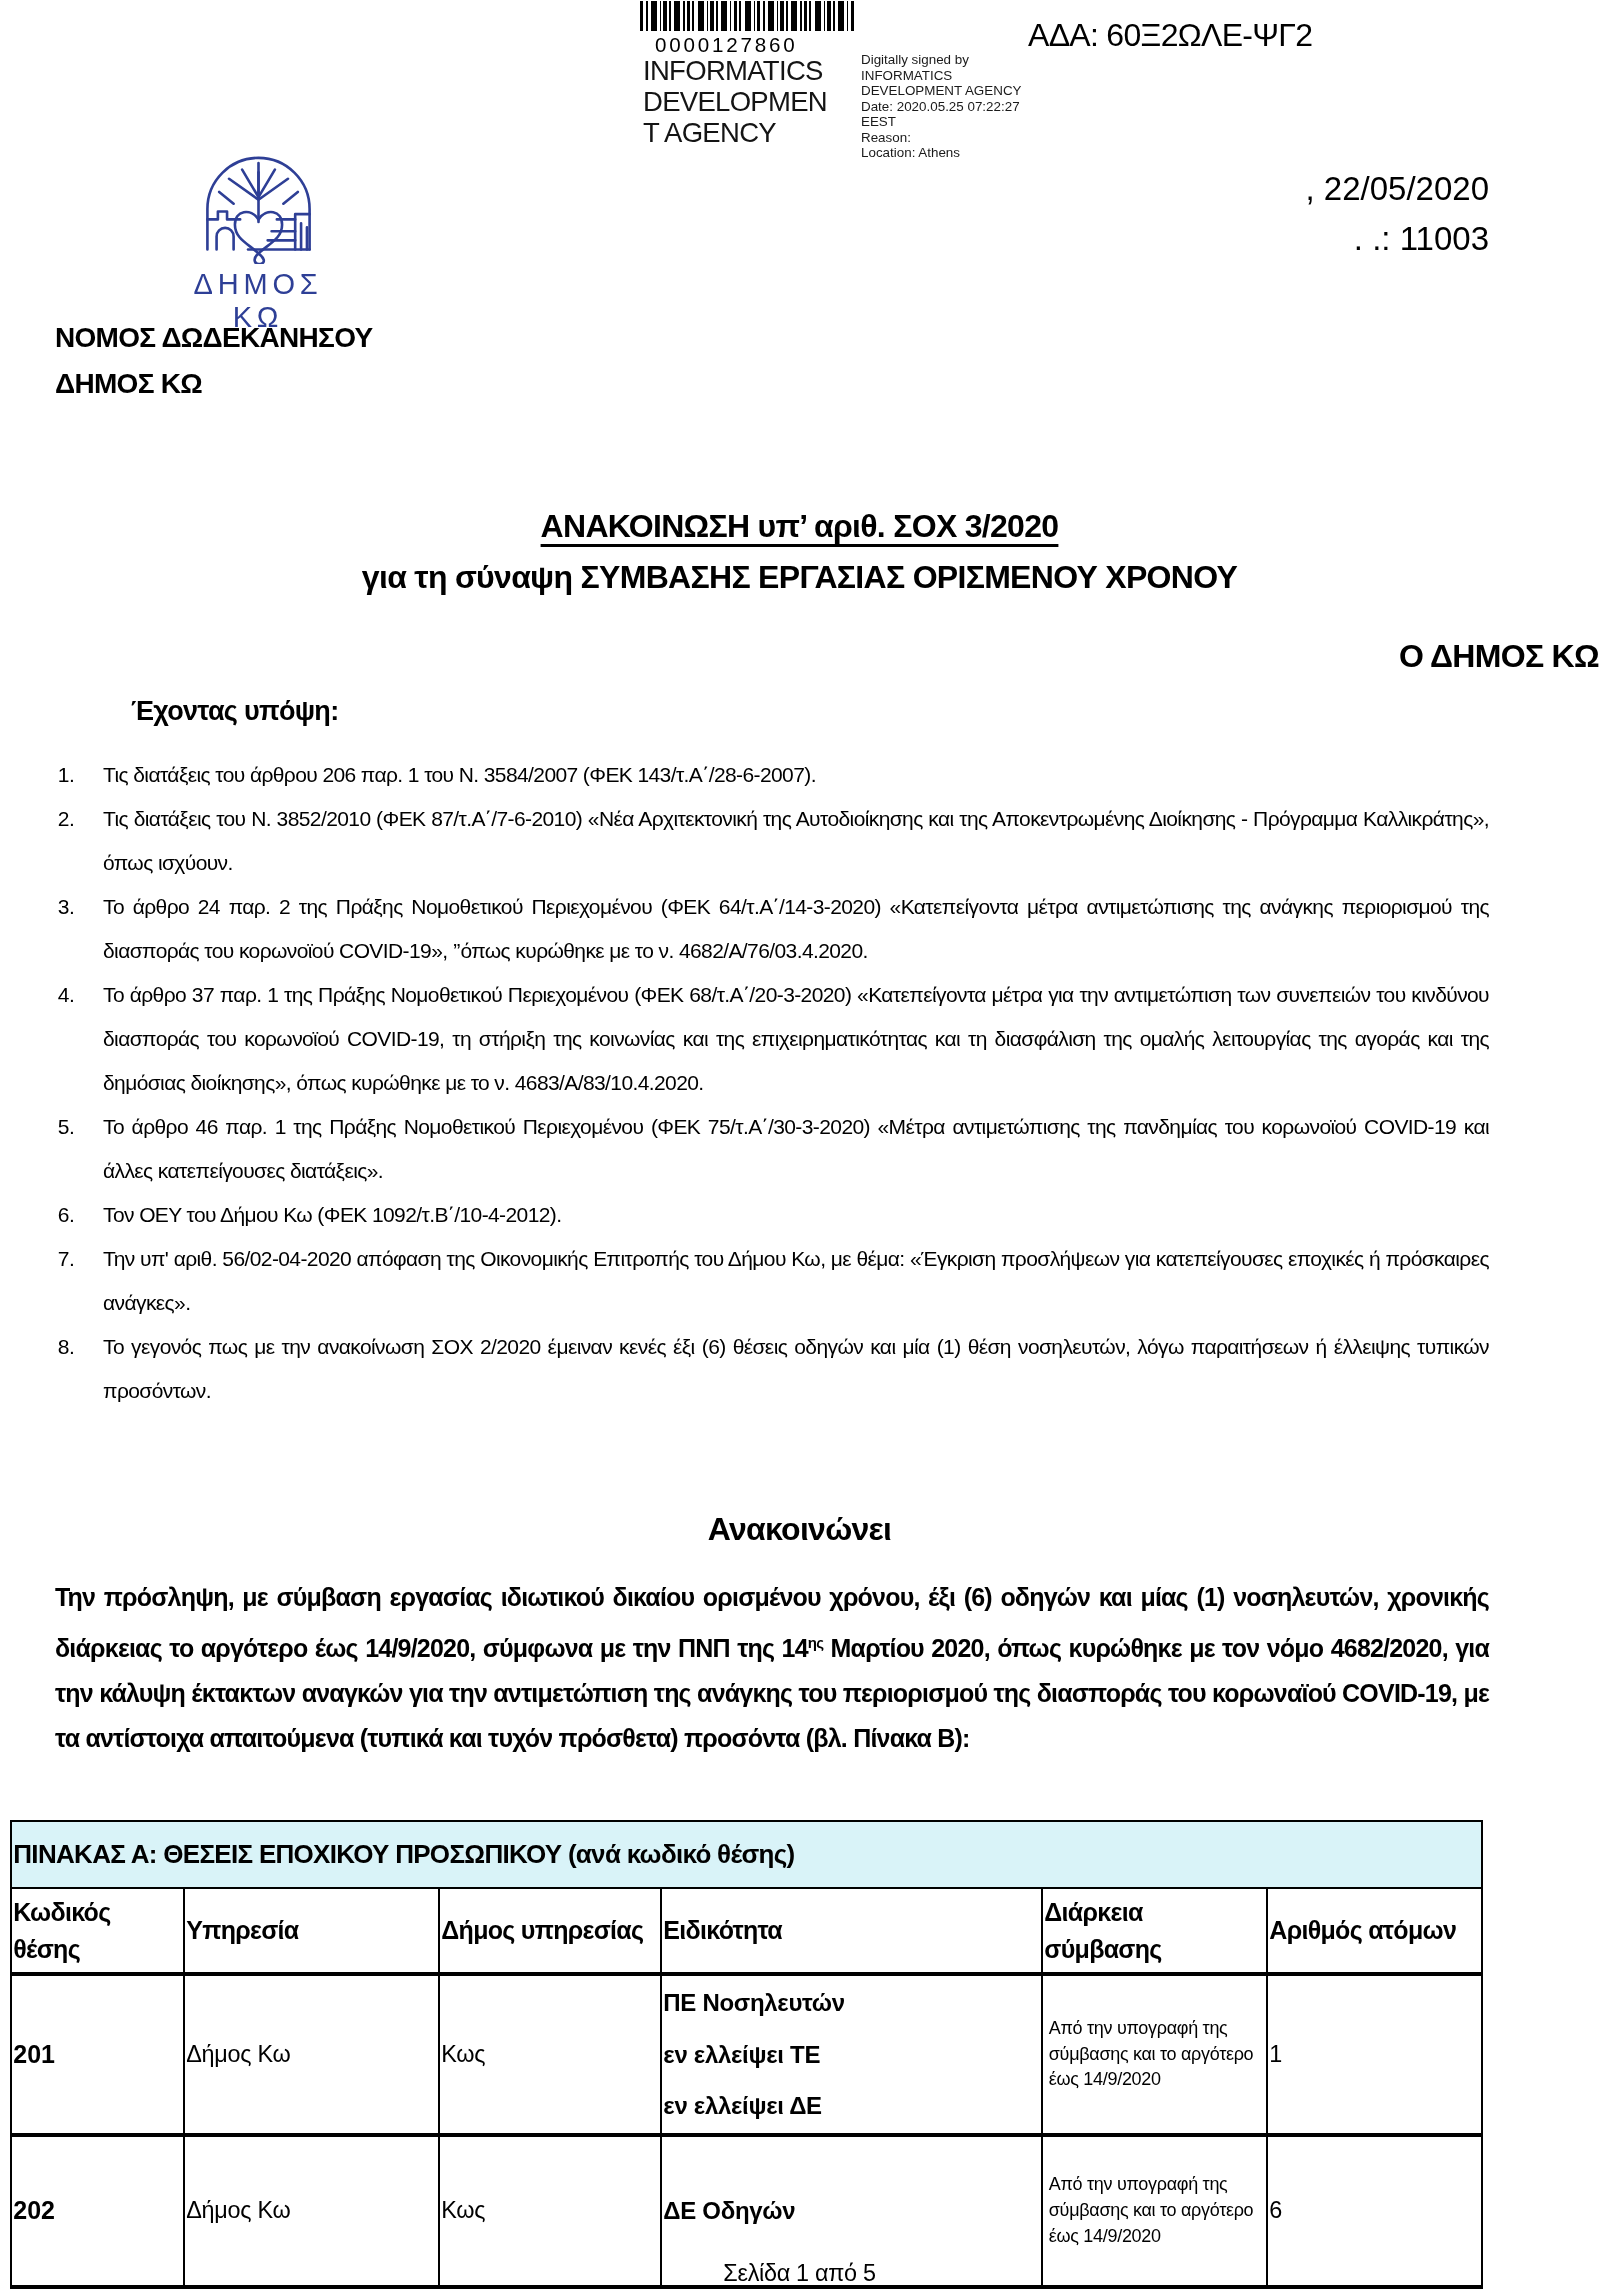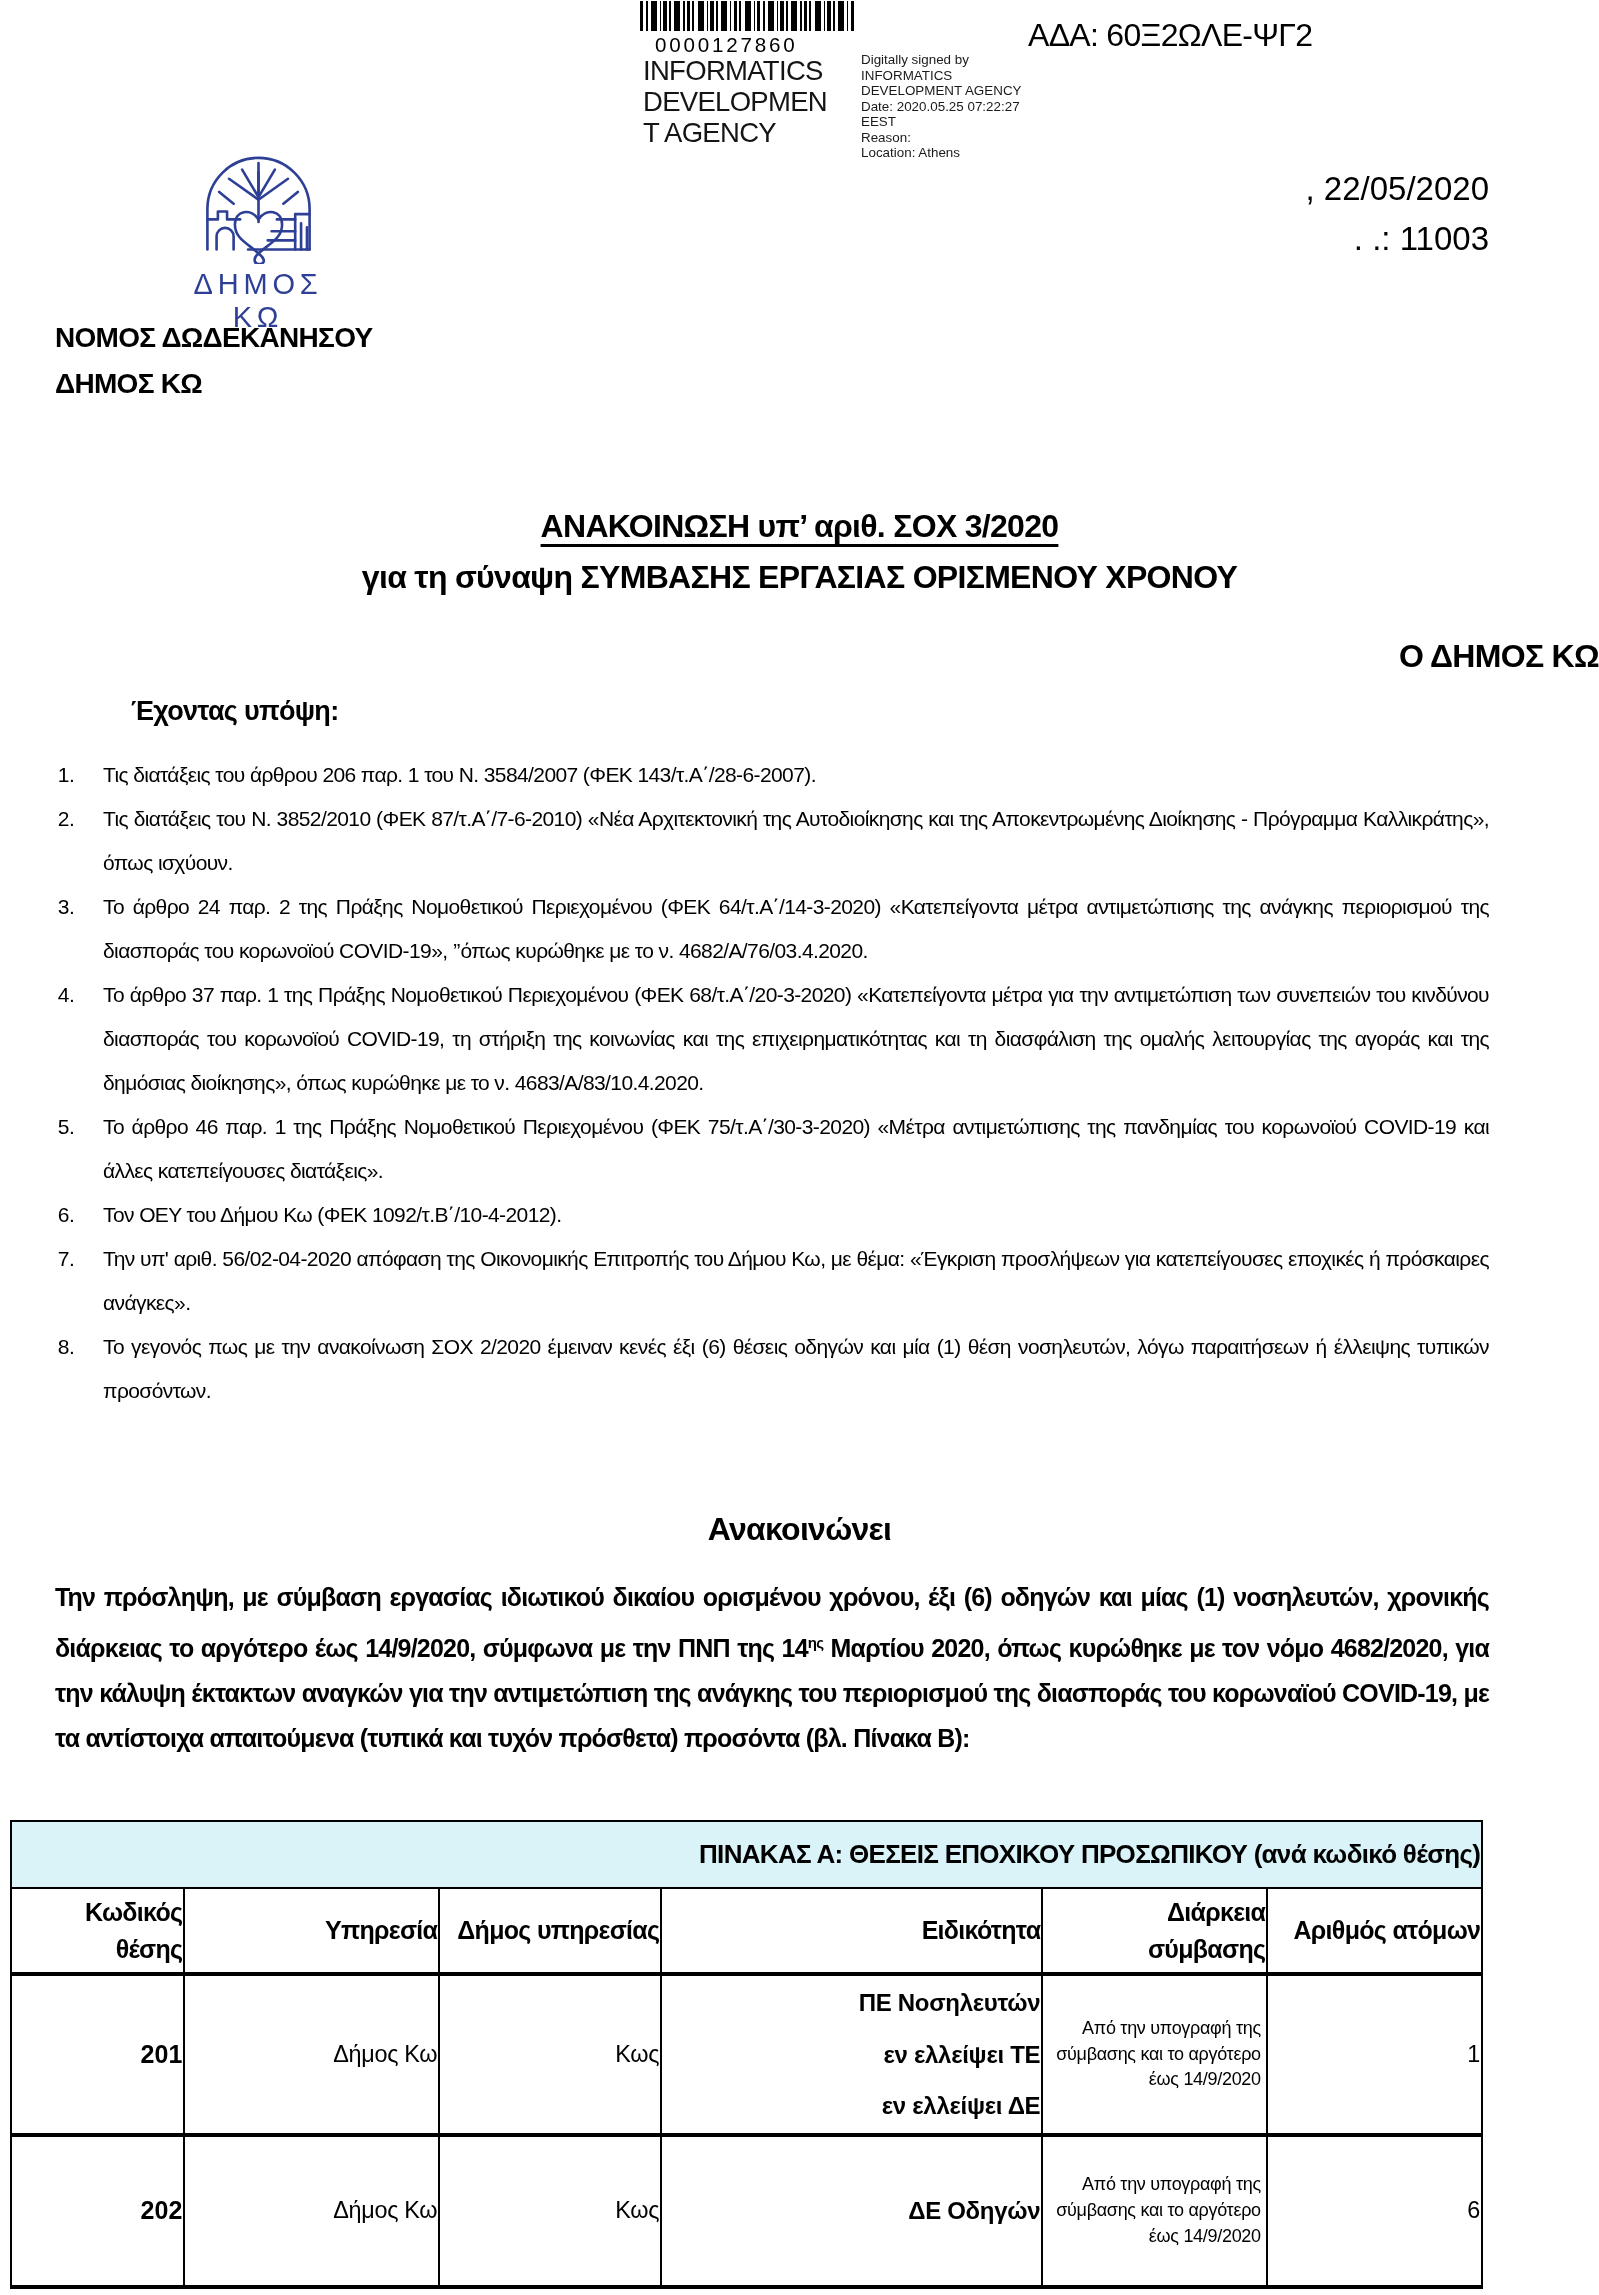--- a/index.html
+++ b/index.html
@@ -31,21 +31,21 @@
   
   .list{position:absolute;left:55px;top:753px;width:1434px;}
   .item{position:relative;padding-left:48px;text-align:justify;font-size:21px;line-height:44px;letter-spacing:-0.6px;}
   .item .num{position:absolute;left:2.8px;top:0;}
   
   .announce-h{position:absolute;left:0;top:1511px;width:1599px;text-align:center;font-size:32px;font-weight:bold;letter-spacing:-0.7px;}
   .announce-b{position:absolute;left:55px;top:1575px;width:1434px;margin:0;text-align:justify;font-weight:bold;font-size:25px;line-height:45px;letter-spacing:-0.8px;}
   .announce-b sup{font-size:15px;}
   
   table.positions{position:absolute;left:10.3px;top:1820px;width:1472px;border-collapse:collapse;table-layout:fixed;}
-  table.positions td,table.positions th{border:2.1px solid #000;vertical-align:middle;text-align:right;overflow:hidden;margin-top:24px;}
+  table.positions td,table.positions th{border:2.1px solid #000;vertical-align:middle;text-align:left;overflow:hidden;margin-top:24px;}
   .banner-cell{background:#d9f3f8;height:63px;font-size:26px;font-weight:bold;letter-spacing:-0.7px;}
   tr.head th{height:81px;font-size:25px;font-weight:bold;letter-spacing:-0.7px;line-height:1.45;border-bottom-width:4.8px !important;}
   tr.datarow td{height:146px;border-bottom-width:4.8px !important;}
   td.c-code{font-size:25px;font-weight:bold;}
   td.c-plain{font-size:23.4px;letter-spacing:-0.3px;}
   td.c-spec{font-size:24px;font-weight:bold;letter-spacing:-0.3px;line-height:2.15;}
   td.c-dur{font-size:18px;line-height:1.42;letter-spacing:-0.3px;padding:0 5.5px;}
   td.c-count{font-size:23.4px;}
   .footer{position:absolute;left:0;top:2260px;width:1599px;text-align:center;font-size:23.4px;letter-spacing:-0.3px;}
 </style>
@@ -159,14 +159,15 @@
       <td class="c-plain">Κως</td>
       <td class="c-spec">
         <div>ΔΕ Οδηγών</div>
       </td>
       <td class="c-dur">Από την υπογραφή της σύμβασης και το αργότερο έως 14/9/2020</td>
       <td class="c-count">6</td>
     </tr>
   </tbody>
     </table>
 
+  <div class="footer">Σελίδα 1 από 5</div>
 </div>
 
 
 </body></html>

